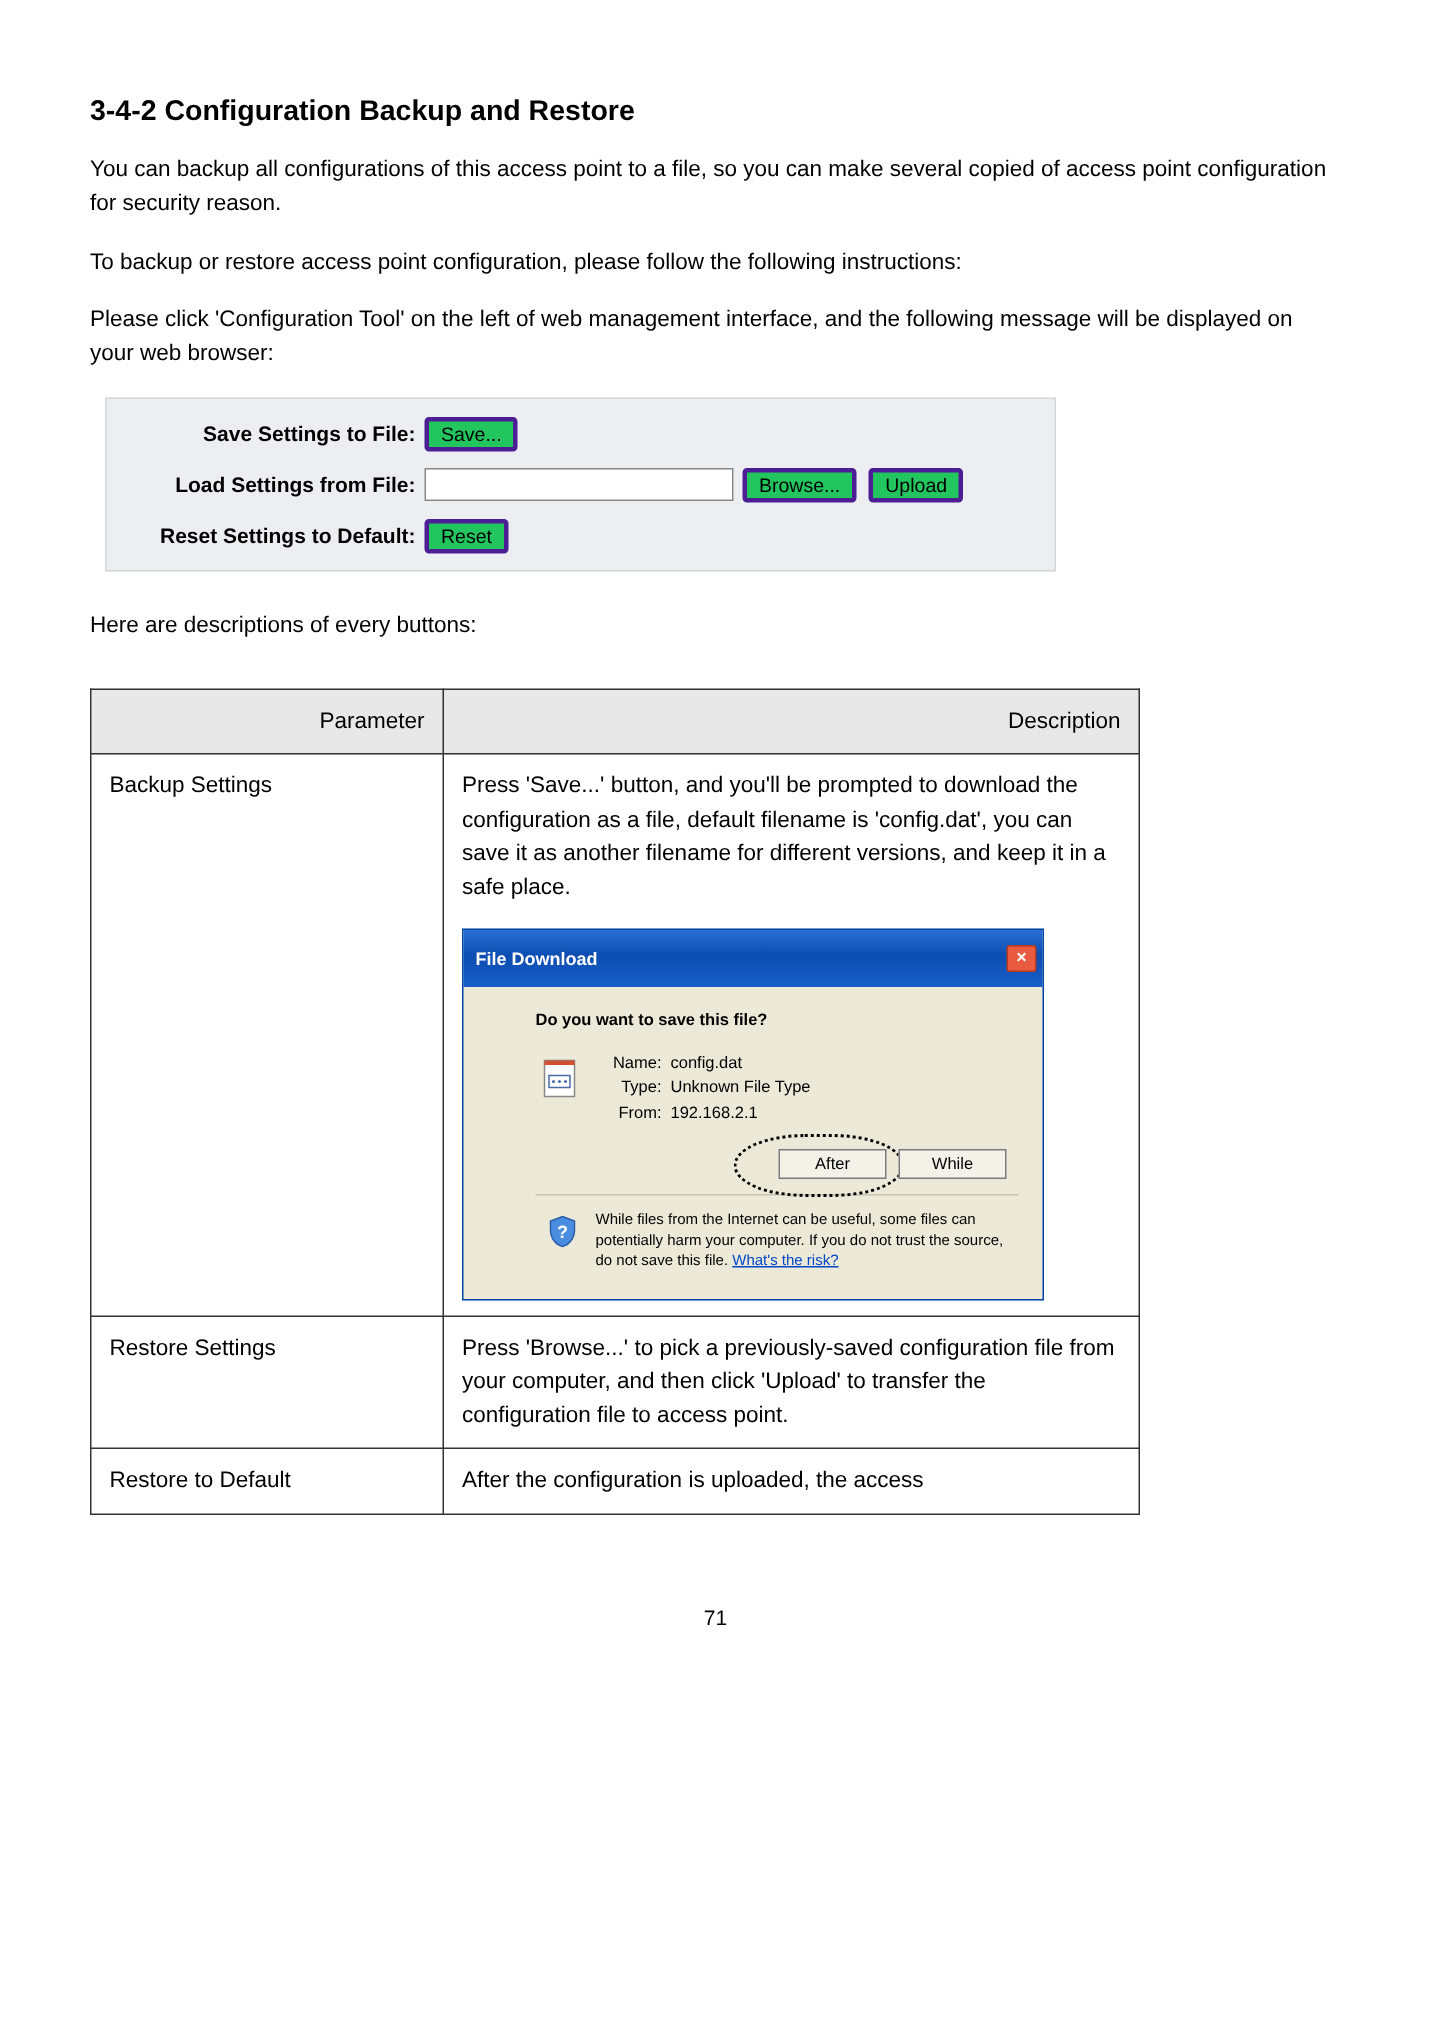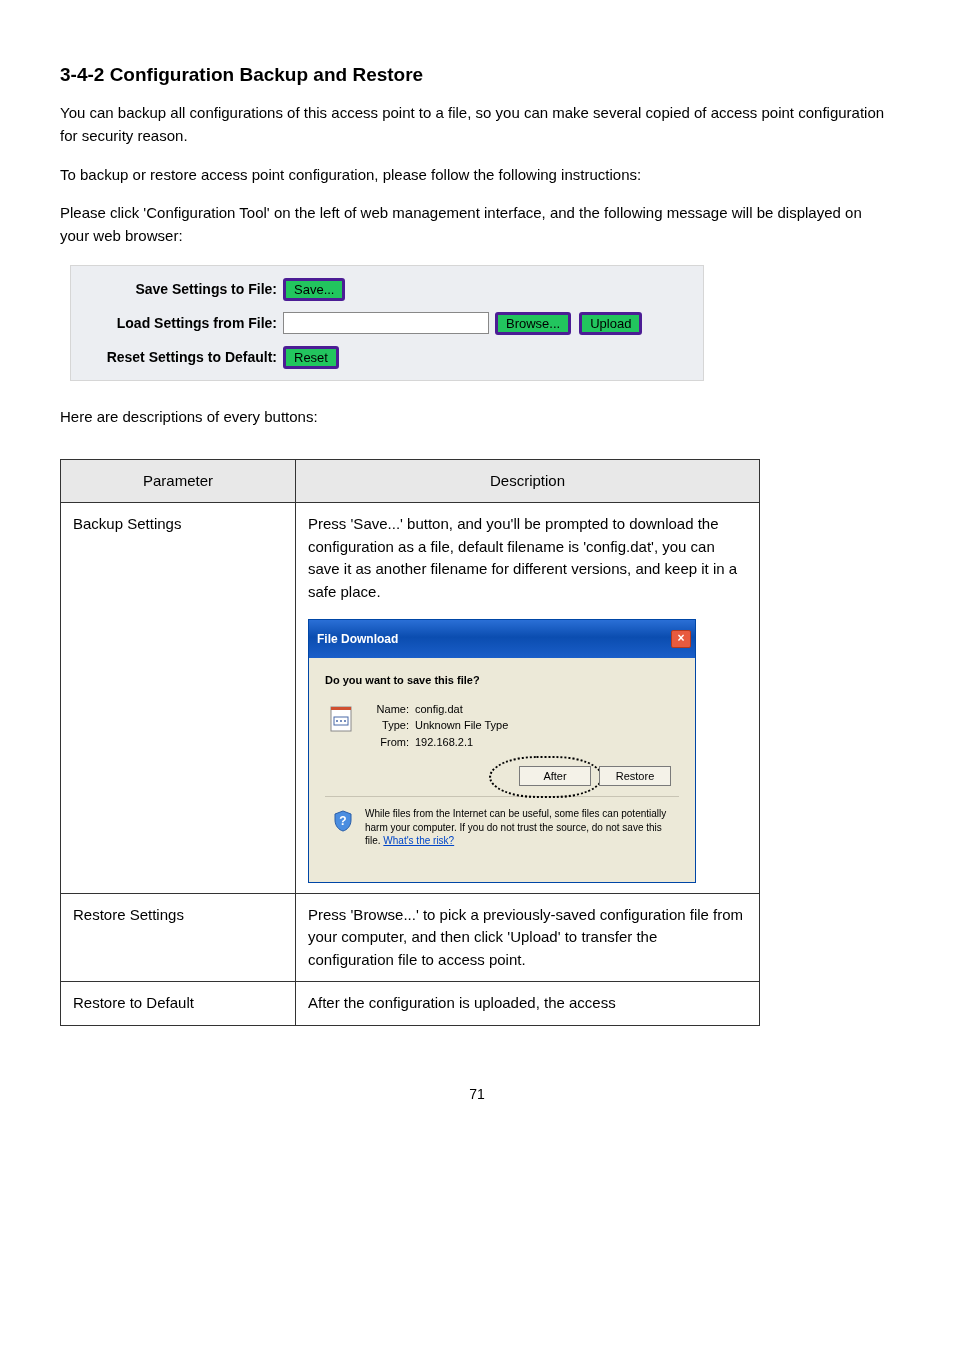--- a/index.html
+++ b/index.html
@@ -70,21 +70,21 @@
   }
   .desc-table th, .desc-table td {
     border: 1px solid #333;
     vertical-align: top;
     padding: 10px 12px;
     font-size: 15px;
     line-height: 1.5;
   }
   .desc-table th {
     background: #e8e8e8;
-    text-align: center;
+    text-align: right;
     font-weight: normal;
   }
   .desc-table td:first-child {
     width: 210px;
   }
   
   .dlg-wrap {
     margin-top: 16px;
     width: 388px;
   }
@@ -112,21 +112,22 @@
     border: 1px solid #b33a1f;
     border-radius: 2px;
     color: #fff;
     text-align: center;
     line-height: 14px;
     font-size: 12px;
     font-weight: bold;
     cursor: pointer;
   }
   .dlg-body {
-    padding: 14px 16px 22px 16px;
+    padding: 14px 16px 6px 16px;
+    margin-left: 32px;
   }
   .dlg-question {
     font-weight: bold;
     font-size: 11px;
     margin-bottom: 12px;
   }
   .dlg-file-icon {
     width: 32px;
     height: 32px;
     margin-right: 10px;
@@ -263,21 +264,21 @@
                   </div>
                   <div class="dlg-file-line">
                     <span class="dlg-file-label">From:</span>
                     <span>192.168.2.1</span>
                   </div>
                 </div>
               </div>
               <div class="dlg-actions">
                 <div class="dotted-ring"></div>
                 <button class="dlg-btn">After</button>
-                <button class="dlg-btn">Restore</button>
+                <button class="dlg-btn">While</button>
               </div>
               <div class="dlg-warn">
                 <div class="shield-icon">
                   <svg viewBox="0 0 24 24" width="24" height="24">
                     <path d="M12 2 L20 5 V11 C20 17 16 21 12 22 C8 21 4 17 4 11 V5 Z" fill="#4a8de0" stroke="#2a5ea8"></path>
                     <text x="12" y="16" font-size="12" font-weight="bold" fill="#fff" text-anchor="middle">?</text>
                   </svg>
                 </div>
                 <div>
                   <span>While files from the Internet can be useful, some files can potentially harm your computer. If you do not trust the source, do not save this file. </span>

